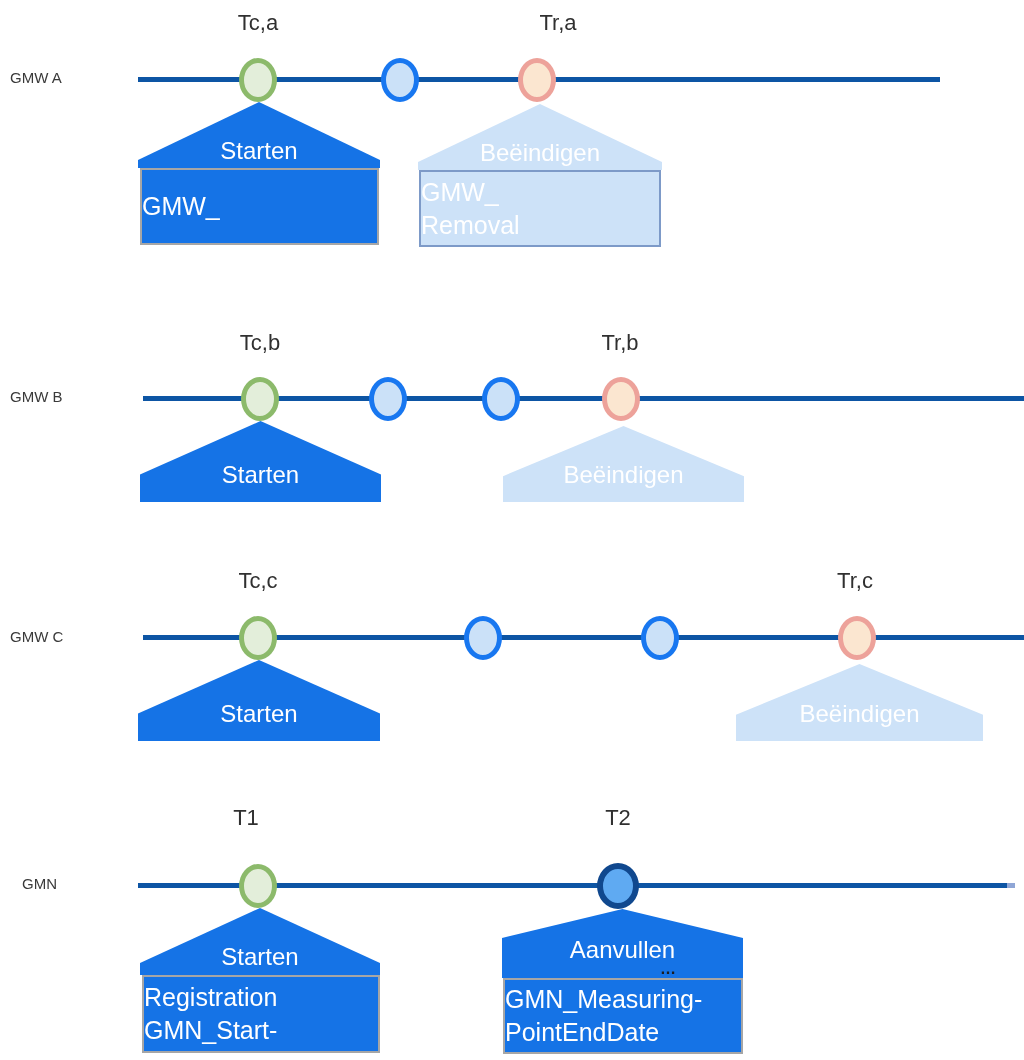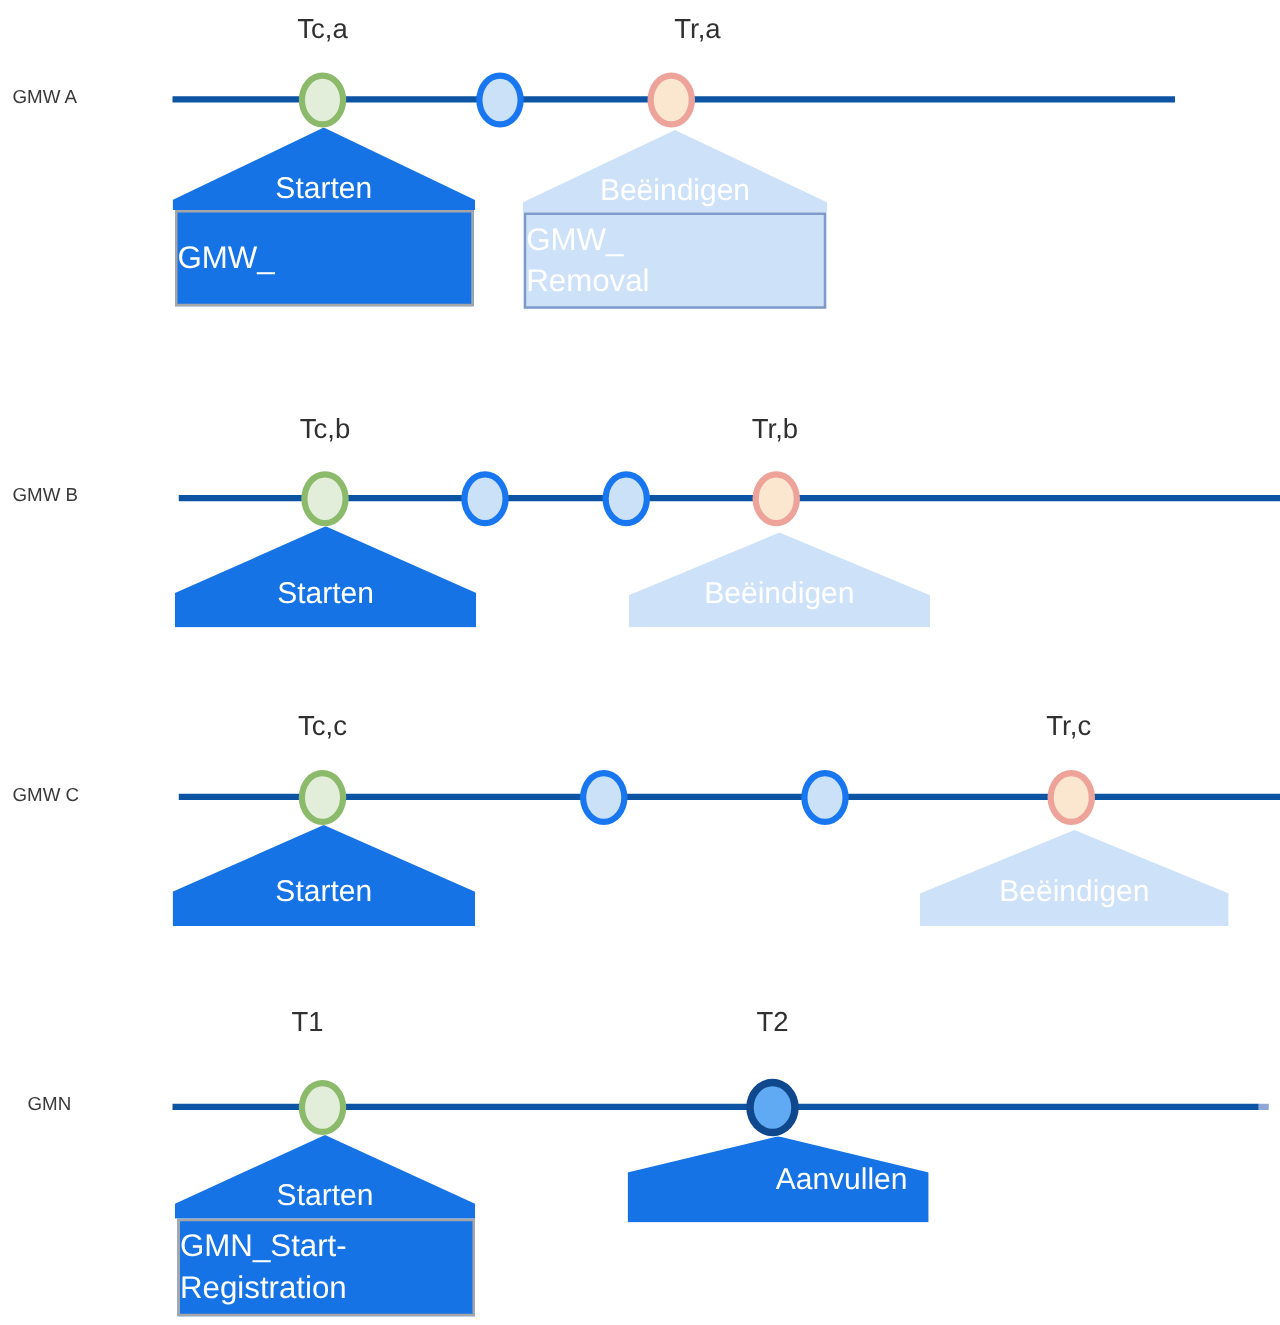--- a/index.html
+++ b/index.html
@@ -28,21 +28,21 @@
   .circle.t2{width:42px;height:46px;border:6px solid #10488e;background:#5faaf2;}
   .house{
     position:absolute;display:flex;align-items:flex-end;justify-content:center;
     color:#ffffff;font-size:24px;text-align:center;
   }
   .house.primary{background:#1573e6;}
   .house.light{background:#cde2f8;}
   .flare-88{clip-path:polygon(50% 0,100% 88%,100% 100%,0 100%,0 88%);}
   .flare-66{clip-path:polygon(50% 0,100% 66%,100% 100%,0 100%,0 66%);}
   .flare-82{clip-path:polygon(50% 0,100% 82%,100% 100%,0 100%,0 82%);}
-  .flare-42{clip-path:polygon(50% 0,100% 42%,100% 100%,0 100%,0 42%);align-items:center;}
+  .flare-42{clip-path:polygon(50% 0,100% 42%,100% 100%,0 100%,0 42%);flex-direction:column;align-items:center;}
   .flare-88 .house-title{margin-bottom:3px;}
   .flare-66 .house-title{margin-bottom:13px;}
   .flare-82 .house-title{margin-bottom:4px;}
   .flare-42 .house-title{margin-bottom:0;}
   .dots{
     font-size:16px;line-height:10px;height:14px;color:#1a1d22;
     transform:translateX(46px);letter-spacing:1px;font-weight:bold;
   }
   .box{
     position:absolute;box-sizing:border-box;display:flex;flex-direction:column;
@@ -112,21 +112,25 @@
   <div class="tick" style="left:246px;top:805px">T1</div>
   <div class="tick" style="left:618px;top:805px">T2</div>
   <div class="tl-line" style="left:138px;top:883px;width:869px"></div>
   <div class="tl-cap" style="left:1007px;top:883px;width:8px"></div>
   <div class="circle start" style="left:258px;top:886px"></div>
   <div class="circle t2" style="left:618px;top:886px"></div>
   <div class="house primary flare-82" style="left:140px;top:908px;width:240px;height:67px">
     <span class="house-title">Starten</span>
   </div>
   <div class="box primary" style="left:142px;top:975px;width:238px;height:78px">
+    <span>Registration</span>
     <span>GMN_Start-</span>
-    <span>Registration</span>
   </div>
   <div class="house primary flare-42" style="left:502px;top:909px;width:241px;height:69px;justify-content:flex-end">
     <span class="house-title">Aanvullen</span>
     <span class="dots">…</span>
   </div>
+  <div class="box primary" style="left:503px;top:978px;width:240px;height:76px">
+    <span>GMN_Measuring-</span>
+    <span>PointEndDate</span>
+  </div>
 
 </div>
 
 </body></html>

